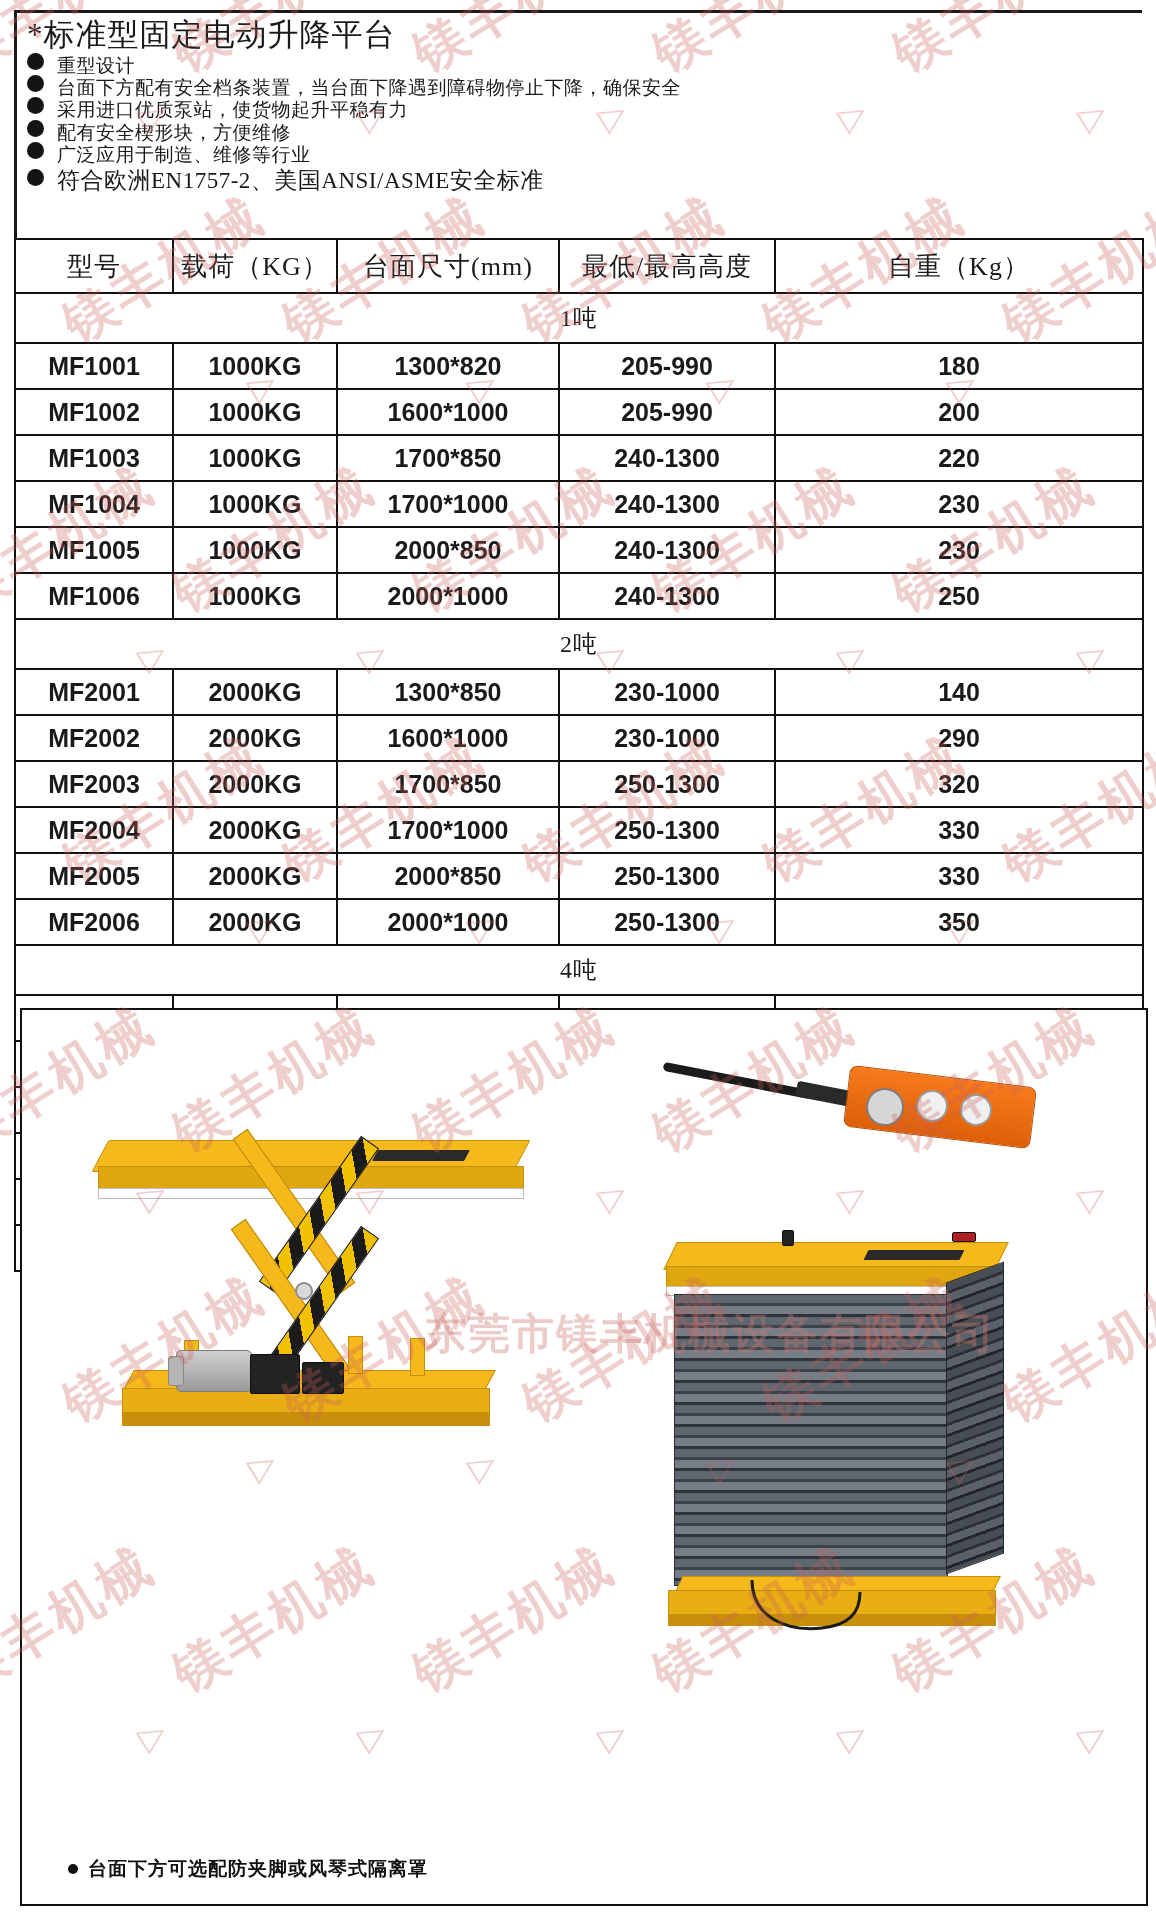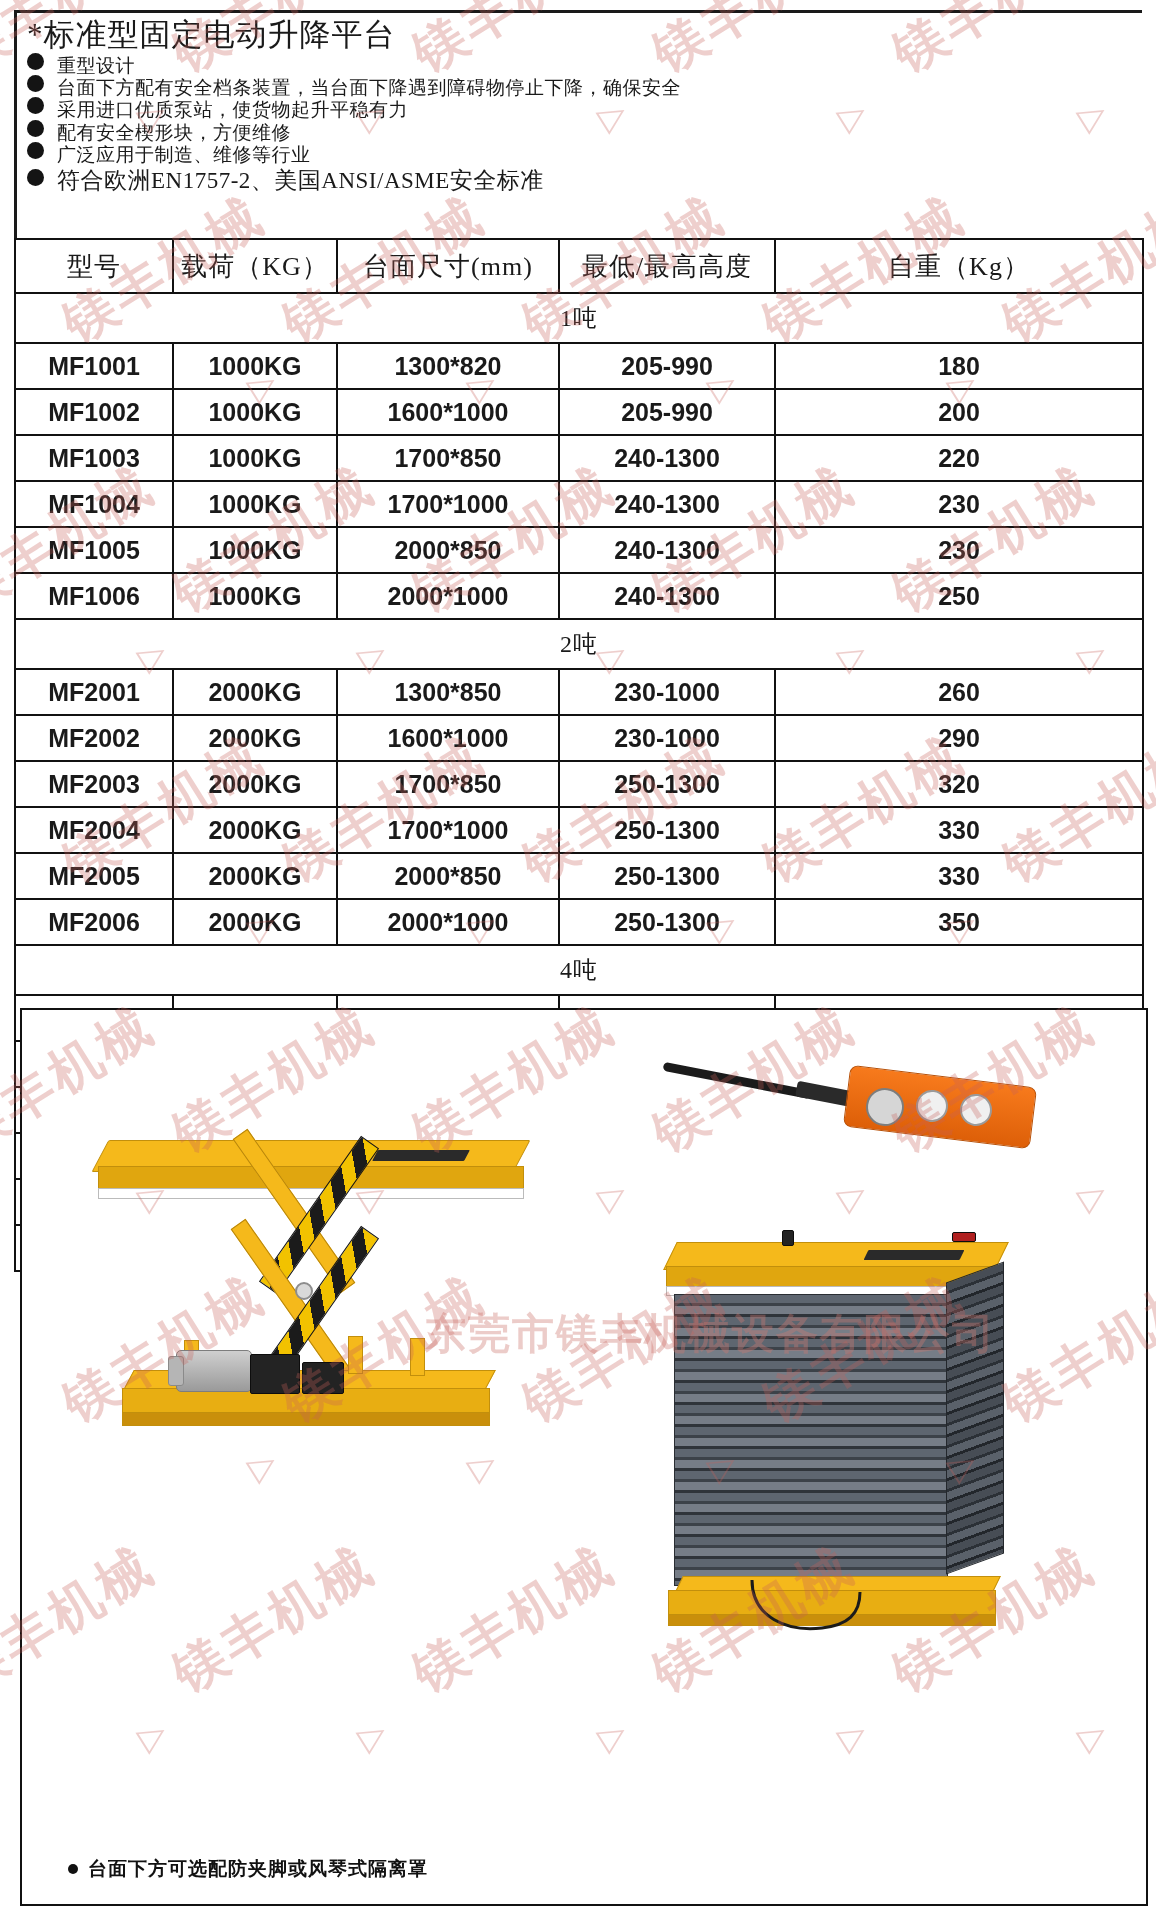--- a/index.html
+++ b/index.html
@@ -403,21 +403,21 @@
           <td>250</td>
         </tr>
         <tr class="group-row">
           <td colspan="5">2吨</td>
         </tr>
         <tr class="data-row">
           <td>MF2001</td>
           <td>2000KG</td>
           <td>1300*850</td>
           <td>230-1000</td>
-          <td>260</td>
+          <td>140</td>
         </tr>
         <tr class="data-row">
           <td>MF2002</td>
           <td>2000KG</td>
           <td>1600*1000</td>
           <td>230-1000</td>
           <td>290</td>
         </tr>
         <tr class="data-row">
           <td>MF2003</td>

